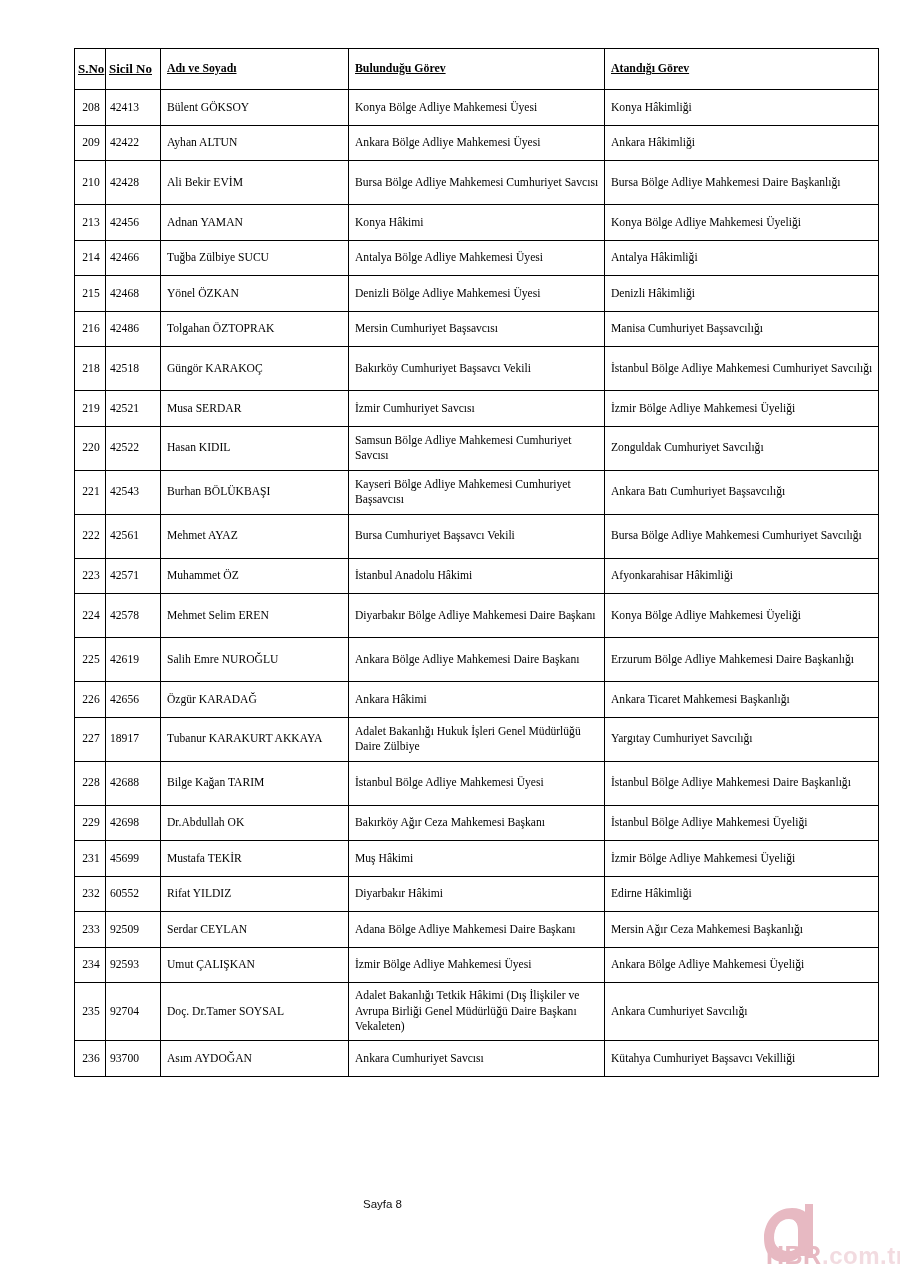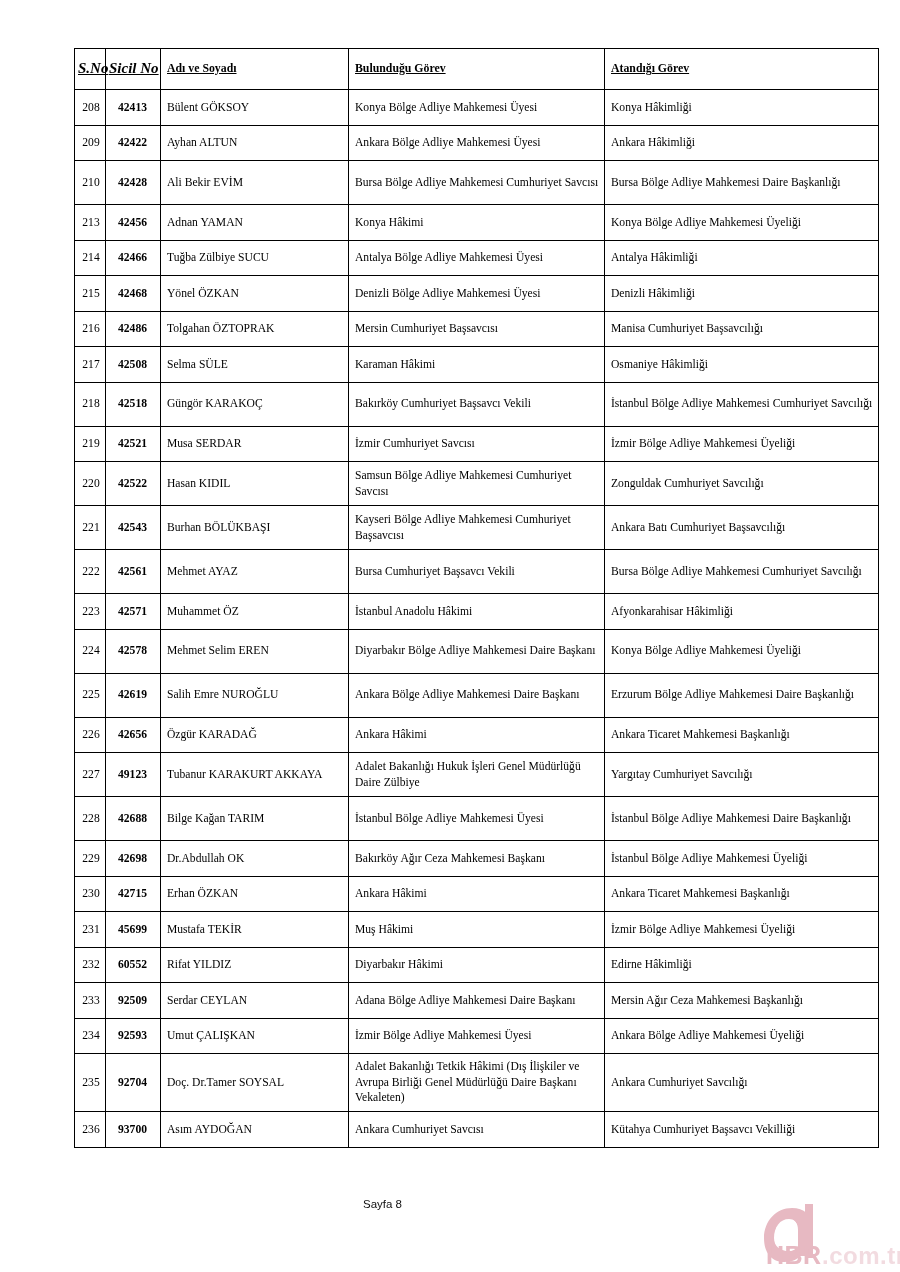--- a/index.html
+++ b/index.html
@@ -71,33 +71,32 @@
     font-weight: bold;
     white-space: nowrap;
     font-size: 11.8px;
   }
   thead th.h-sno,
   thead th.h-sicil {
     padding-left: 3px;
     padding-right: 2px;
   }
   thead th.h-sno .hlabel,
-  thead th.h-sicil .hlabel { font-size: 15px; font-style: italic; }
+  thead th.h-sicil .hlabel { font-size: 13px; }
 
   tbody td.c-num {
     text-align: center;
     padding-left: 2px;
     padding-right: 0;
     white-space: nowrap;
   }
   tbody td.c-sicilno {
-    text-align: center;
+    text-align: left;
     padding-left: 4px;
     white-space: nowrap;
-    font-weight: bold;
   }
 
   tbody tr { height: 35.5px; }
   tbody tr.two-line { height: 44px; margin-top: 41px; }
   tbody tr.three-line { height: 58px; }
 
   
   .page-footer {
     position: absolute;
     top: 1198px;
@@ -197,27 +196,20 @@
             <td>Denizli Bölge Adliye Mahkemesi Üyesi</td>
             <td>Denizli Hâkimliği</td>
           </tr>
           <tr>
             <td class="c-num">216</td>
             <td class="c-sicilno">42486</td>
             <td>Tolgahan ÖZTOPRAK</td>
             <td>Mersin Cumhuriyet Başsavcısı</td>
             <td>Manisa Cumhuriyet Başsavcılığı</td>
           </tr>
-          <tr>
-            <td class="c-num">217</td>
-            <td class="c-sicilno">42508</td>
-            <td>Selma SÜLE</td>
-            <td>Karaman Hâkimi</td>
-            <td>Osmaniye Hâkimliği</td>
-          </tr>
           <tr class="two-line">
             <td class="c-num">218</td>
             <td class="c-sicilno">42518</td>
             <td>Güngör KARAKOÇ</td>
             <td>Bakırköy Cumhuriyet Başsavcı Vekili</td>
             <td>İstanbul Bölge Adliye Mahkemesi Cumhuriyet Savcılığı</td>
           </tr>
           <tr>
             <td class="c-num">219</td>
             <td class="c-sicilno">42521</td>
@@ -269,45 +261,38 @@
           </tr>
           <tr>
             <td class="c-num">226</td>
             <td class="c-sicilno">42656</td>
             <td>Özgür KARADAĞ</td>
             <td>Ankara Hâkimi</td>
             <td>Ankara Ticaret Mahkemesi Başkanlığı</td>
           </tr>
           <tr class="two-line">
             <td class="c-num">227</td>
-            <td class="c-sicilno">49123</td>
+            <td class="c-sicilno">18917</td>
             <td>Tubanur KARAKURT AKKAYA</td>
             <td>Adalet Bakanlığı Hukuk İşleri Genel Müdürlüğü Daire Zülbiye</td>
             <td>Yargıtay Cumhuriyet Savcılığı</td>
           </tr>
           <tr class="two-line">
             <td class="c-num">228</td>
             <td class="c-sicilno">42688</td>
             <td>Bilge Kağan TARIM</td>
             <td>İstanbul Bölge Adliye Mahkemesi Üyesi</td>
             <td>İstanbul Bölge Adliye Mahkemesi Daire Başkanlığı</td>
           </tr>
           <tr>
             <td class="c-num">229</td>
             <td class="c-sicilno">42698</td>
             <td>Dr.Abdullah OK</td>
             <td>Bakırköy Ağır Ceza Mahkemesi Başkanı</td>
             <td>İstanbul Bölge Adliye Mahkemesi Üyeliği</td>
-          </tr>
-          <tr>
-            <td class="c-num">230</td>
-            <td class="c-sicilno">42715</td>
-            <td>Erhan ÖZKAN</td>
-            <td>Ankara Hâkimi</td>
-            <td>Ankara Ticaret Mahkemesi Başkanlığı</td>
           </tr>
           <tr>
             <td class="c-num">231</td>
             <td class="c-sicilno">45699</td>
             <td>Mustafa TEKİR</td>
             <td>Muş Hâkimi</td>
             <td>İzmir Bölge Adliye Mahkemesi Üyeliği</td>
           </tr>
           <tr>
             <td class="c-num">232</td>

